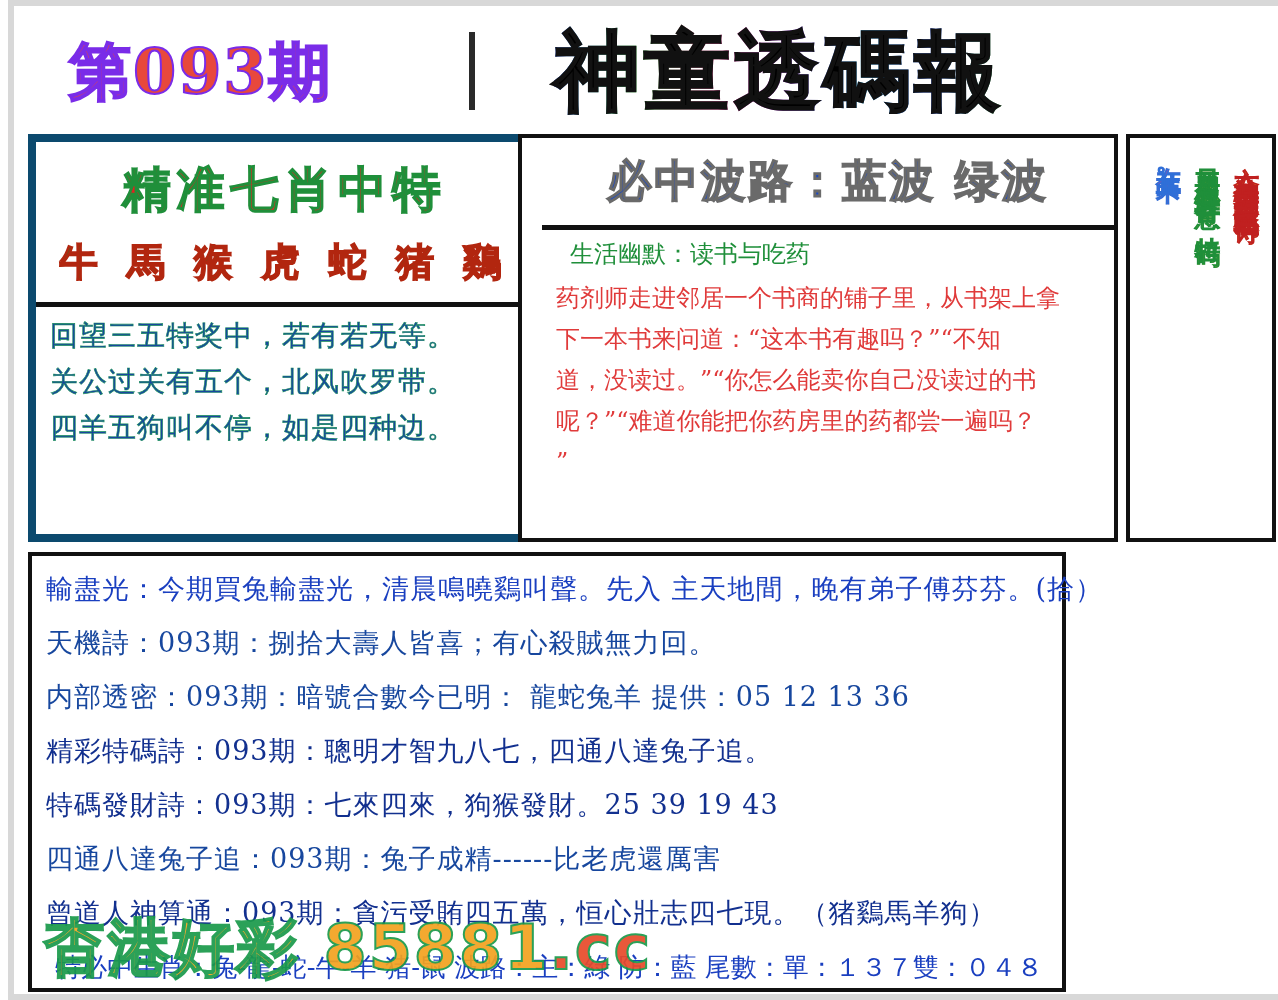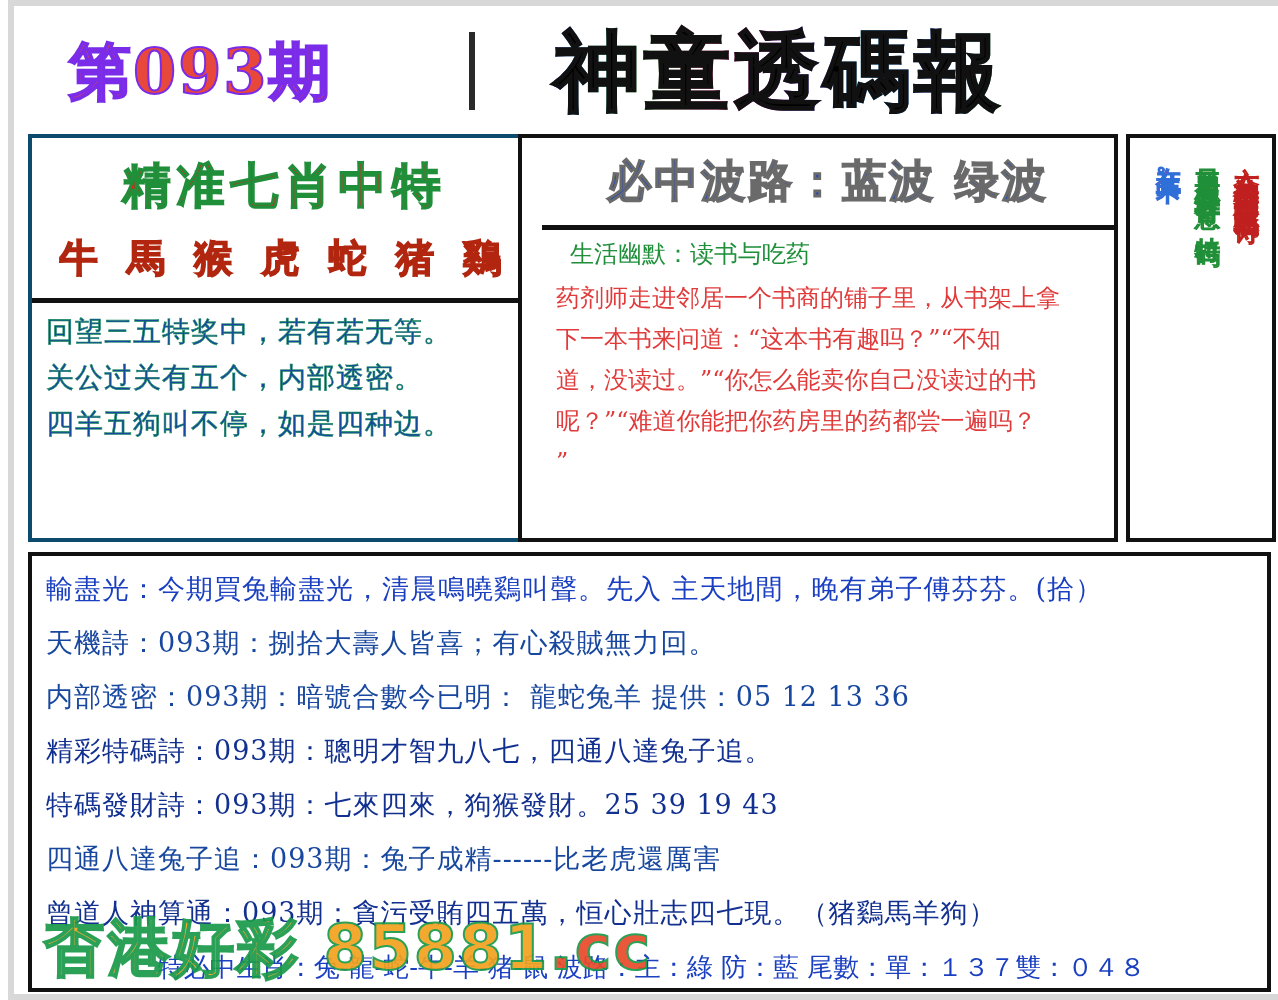--- a/index.html
+++ b/index.html
@@ -42,21 +42,21 @@
     color:transparent;
     -webkit-text-stroke:2px #111;
     text-shadow:0 0 0 #000;
   }
   
   .topwrap{
     position:absolute;left:14px;top:128px;width:1250px;height:412px;
   }
   .boxL{
     position:absolute;left:0;top:0;width:513px;height:408px;
-    border:4px solid #0c4a6e;box-sizing:border-box;background:#fff;
+    border:8px solid #0c4a6e;box-sizing:border-box;background:#fff;
   }
   .boxL .t1{
     text-align:center;margin-top:16px;
     font-size:48px;font-weight:bold;letter-spacing:6px;
     font-family:"DejaVu Serif","Liberation Serif",serif;
     color:#e52020;
     -webkit-text-stroke:1.5px #1f8f3a;
   }
   .boxL .t2{
     text-align:center;margin-top:15px;
@@ -110,21 +110,21 @@
     writing-mode:vertical-rl;text-orientation:upright;
     font-size:25px;letter-spacing:5px;font-weight:bold;
     font-family:"DejaVu Serif","Liberation Serif",serif;
     margin:0 3px;
   }
   .vc1{color:#e0a020;-webkit-text-stroke:0.8px #c02020;}
   .vc2{color:#d8b020;-webkit-text-stroke:0.8px #1f8f3a;}
   .vc4{color:#d83a8a;-webkit-text-stroke:0.8px #2f6fd8;}
   
   .bottom{
-    position:absolute;left:14px;top:546px;width:1243px;height:440px;
+    position:absolute;left:14px;top:546px;width:1038px;height:440px;
     border:4px solid #111;box-sizing:border-box;background:#fff;
     padding:6px 10px 0 14px;
   }
   .brow{
     font-size:27px;line-height:54px;
     font-family:"DejaVu Serif","Liberation Serif",serif;
     color:#1a3fc0;
     white-space:nowrap;
     letter-spacing:1px;
   }
@@ -156,21 +156,21 @@
   </div>
 
   <div class="topwrap">
 
     <div class="boxL">
       <div class="t1">精准七肖中特</div>
       <div class="t2">牛 馬 猴 虎 蛇 猪 鷄</div>
       <div class="hr-thick"></div>
       <div class="poem">
         <div>回望三五特奖中，若有若无等。</div>
-        <div>关公过关有五个，内部透密。</div>
+        <div>关公过关有五个，北风吹罗带。</div>
         <div>四羊五狗叫不停，如是四种边。</div>
       </div>
     </div>
 
     <div class="boxM">
       <div class="wave">必中波路：蓝波 绿波</div>
       <div class="hr-thick"></div>
       <div class="joketitle">生活幽默：读书与吃药</div>
       <div class="joke">
         <div>药剂师走进邻居一个书商的铺子里，从书架上拿</div>

